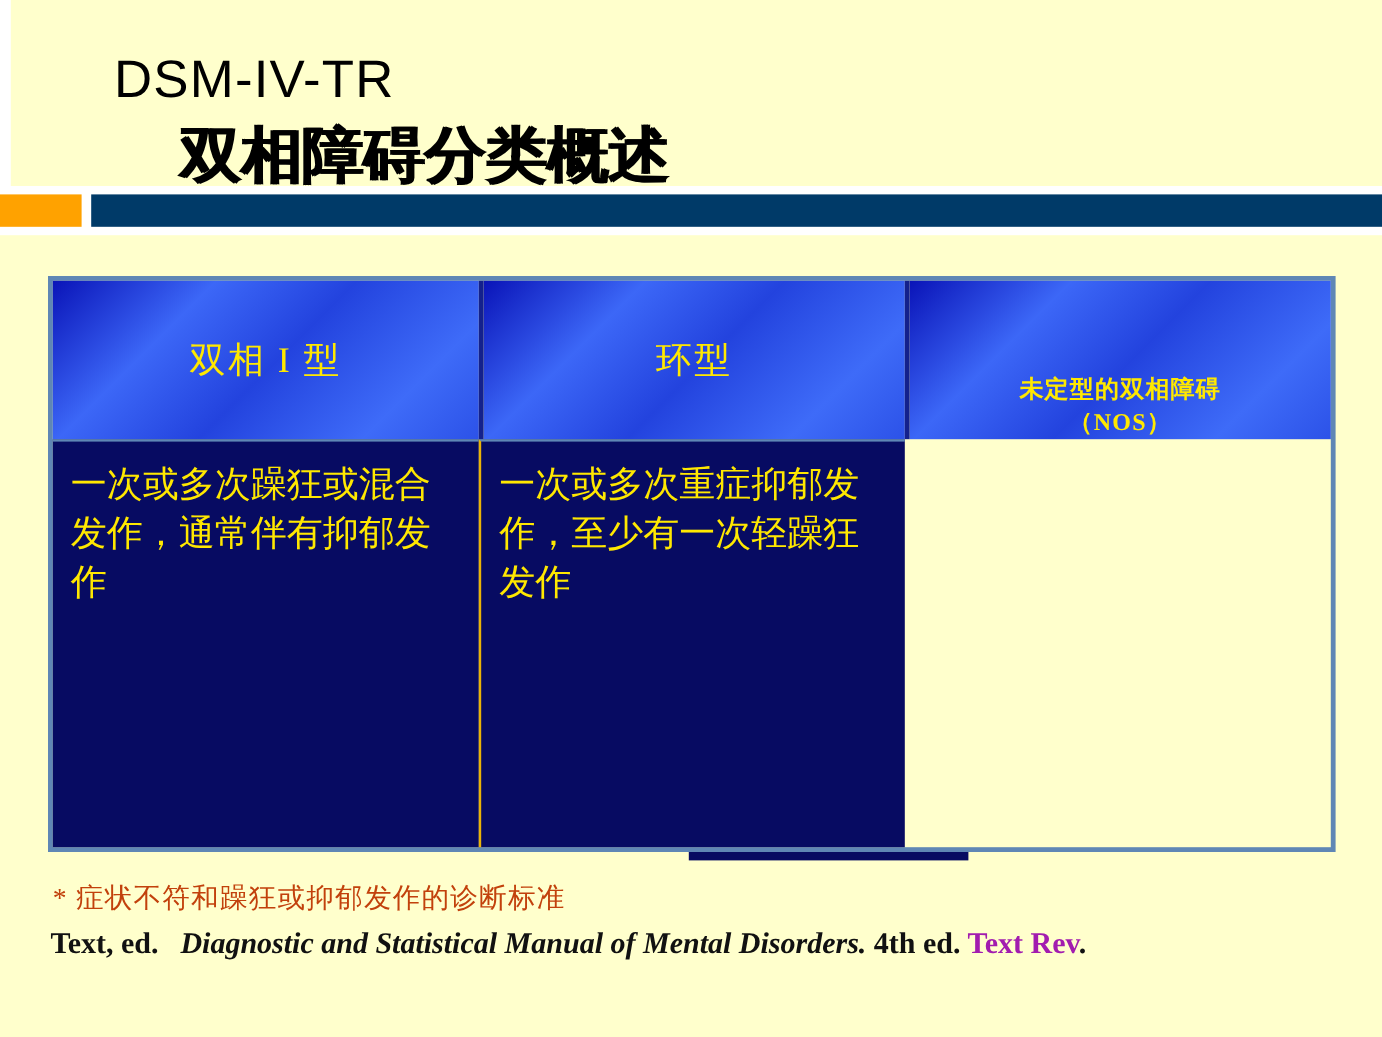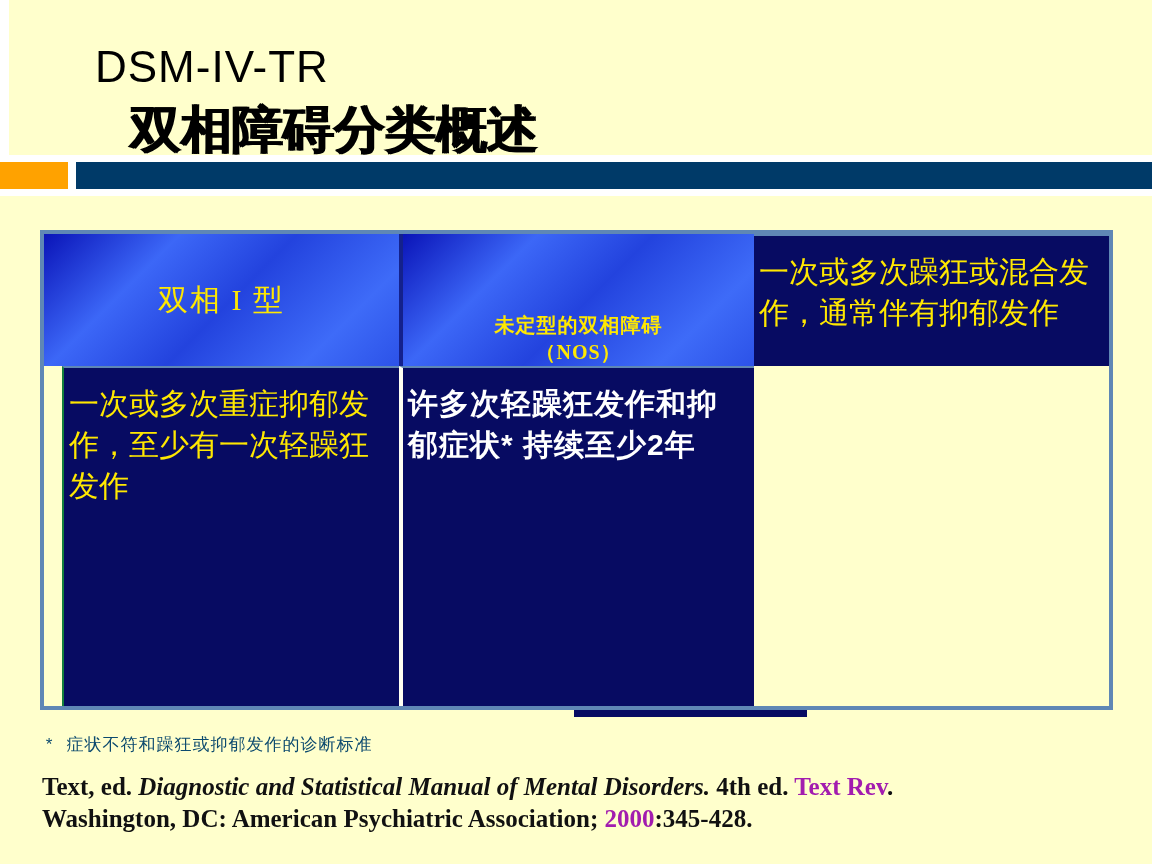--- a/index.html
+++ b/index.html
@@ -9,21 +9,21 @@
     font-family:"Liberation Sans", sans-serif;
   }
   
   .left-strip{position:absolute;left:0;top:0;width:9px;height:155px;background:#FFFFFF;}
   
   .title-en{
     position:absolute;left:95px;top:42px;
     font-size:44px;color:#000;letter-spacing:1px;z-index:1;
   }
   .title-zh{
-    position:absolute;left:129px;top:96px;
+    position:absolute;left:149px;top:96px;
     font-size:51px;font-weight:900;color:#000;z-index:1;
     text-shadow:2px 0 0 #000;
     white-space:nowrap;
   }
   
   .band{position:absolute;left:0;top:155px;width:1152px;height:41px;background:#FFFFFF;z-index:2;}
   .accent-orange{position:absolute;left:0;top:7px;width:68px;height:27px;background:#FFA200;}
   .bar-navy{position:absolute;left:76px;top:7px;width:1076px;height:27px;background:#003A68;}
   
   .tbl{
@@ -39,43 +39,43 @@
     color:#FFE800;
     display:flex;flex-direction:column;align-items:center;justify-content:center;
     font-family:"Liberation Serif", serif;
     font-size:30px;letter-spacing:2px;text-align:center;
   }
   .th.small{font-size:20px;font-weight:bold;letter-spacing:1px;line-height:27px;justify-content:flex-end;}
   .th.sep-steel{border-left:2px solid #5F87B5;}
   .th.sep-navy{border-left:4px solid #14218C;}
   .td{
     background:#070B62;
-    padding:15px 13px 10px 5px;
+    padding:15px 13px 10px 15px;
     font-size:30px;line-height:41px;
     border-top:2px solid #5F87B5;
   }
   .td.yellow{color:#FFE800;font-family:"Liberation Serif", serif;}
   .td.white{color:#FFFFFF;font-weight:bold;font-family:"Liberation Sans", sans-serif;letter-spacing:1px;}
-  .td.sep-steel{border-left:2px solid #15803d;margin-left:18px;}
+  .td.sep-steel{border-left:2px solid #eab308;}
   .td.sep-white{border-left:4px solid #FFFFF2;}
   
   .col3-tail{position:absolute;left:574px;top:710px;width:233px;height:7px;background:#070B62;}
   
   .footnote{
     position:absolute;left:44px;top:733px;
-    color:#0c4a6e;font-size:17px;letter-spacing:1px;
-    font-family:Liberation Mono, monospace;
+    color:#c2410c;font-size:23px;letter-spacing:1px;
+    font-family:Liberation Serif, serif;
   }
   
   .refs{
     position:absolute;left:42px;top:771px;width:960px;
     font-family:"Liberation Serif", serif;
     font-weight:bold;font-size:25px;line-height:32px;color:#111;
   }
-  .refs .it{font-style:italic;}
+  .refs .it{font-style:italic;margin-left:12px;}
   .refs .red{color:#a21caf;}
 </style>
 </head>
 <body>
 
 <div class="slide">
 
   <div class="left-strip"></div>
 
   <div class="title-en">DSM-IV-TR</div>
@@ -83,32 +83,33 @@
 
   <div class="band">
     <div class="accent-orange"></div>
     <div class="bar-navy"></div>
   </div>
 
   <div class="tbl">
     <div class="th">
       <span>双相 I 型</span>
     </div>
+    <div class="th sep-navy">
+      <span>环型</span>
+    </div>
     <div class="th sep-navy small">
       <span>未定型的双相障碍</span>
       <span>（NOS）</span>
     </div>
 
     <div class="td yellow">一次或多次躁狂或混合发作，通常伴有抑郁发作</div>
     <div class="td yellow sep-steel">一次或多次重症抑郁发作，至少有一次轻躁狂发作</div>
-    <div class="td white sep-white">许多次轻躁狂发作和抑郁症状* 持续至少2年</div>
   </div>
 
   <div class="col3-tail"></div>
 
   <div class="footnote">* 症状不符和躁狂或抑郁发作的诊断标准</div>
 
   <div class="refs">
     <div><span>Text, ed. </span><span class="it">Diagnostic and Statistical Manual of Mental Disorders.</span><span> 4th ed. </span><span class="red">Text Rev</span><span>.</span></div>
-    <div><span>Washington, DC: American Psychiatric Association; </span><span class="red">2000</span><span>:345-428.</span></div>
   </div>
 
 </div>
 
 </body></html>

